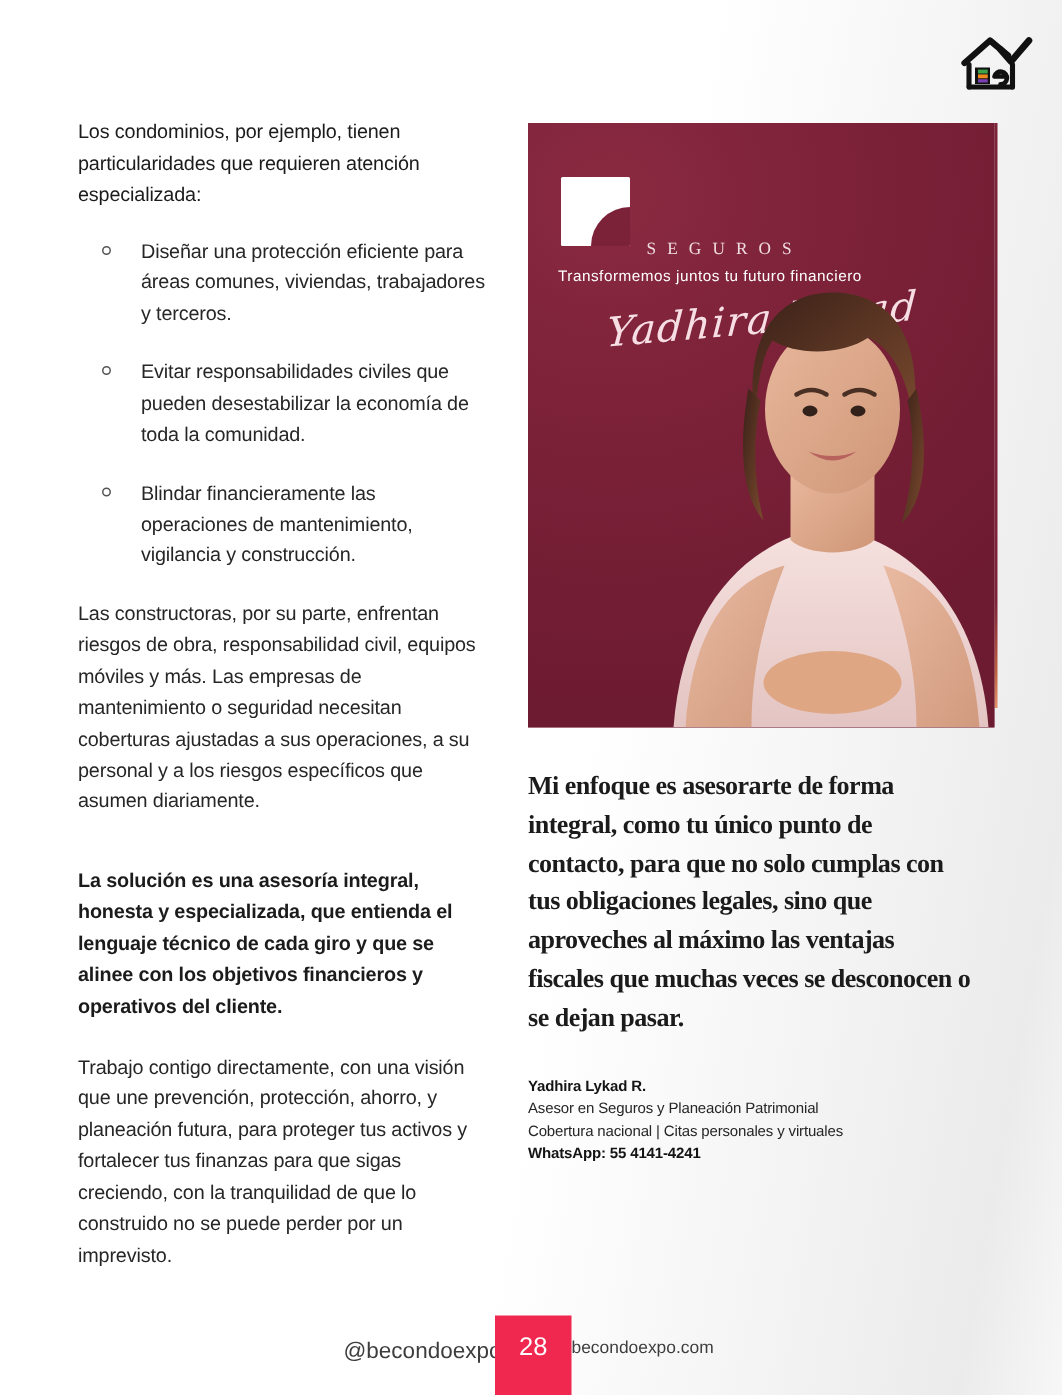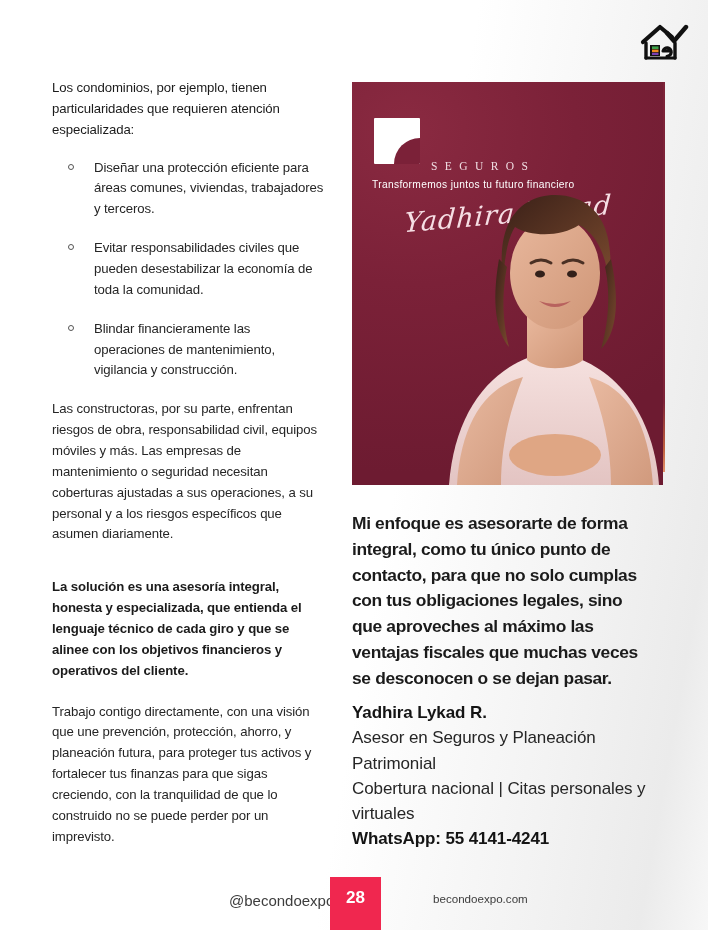--- a/index.html
+++ b/index.html
@@ -188,68 +188,68 @@
   .portrait svg { display: block; width: 100%; height: 100%; }
 
   .quote {
     margin-top: 26px;
     font-size: 17.4px;
     font-weight: 700;
     line-height: 1.48;
     color: #1b1b1b;
     letter-spacing: -0.35px;
     width: 297px;
+    font-family: Liberation Serif, serif;
   }
 
   .closing {
     margin-top: 22px;
     font-size: 12.6px;
     color: #262626;
     letter-spacing: -0.1px;
   }
 
   .contact {
-    margin-top: 9px;
-    font-size: 17px;
+    margin-top: 27px;
+    font-size: 10px;
     line-height: 1.48;
     color: #262626;
     letter-spacing: -0.1px;
   }
   .contact .b { font-weight: 700; color: #141414; }
 
   
   .footer-num {
     position: absolute;
     left: 330px;
     top: 877px;
     width: 51px;
     height: 53px;
     background: #f0274f;
     color: #ffffff;
     font-size: 17px;
-    font-weight: 700;
+    font-weight: 400;
     display: flex;
     align-items: center;
     justify-content: center;
     padding-bottom: 12px;
   }
   .footer-left {
     position: absolute;
     left: 229px;
     top: 892px;
     font-size: 15px;
     color: #3d3d3d;
   }
   .footer-right {
     position: absolute;
-    left: 405px;
+    left: 381px;
     top: 892px;
     font-size: 11.6px;
     color: #3d3d3d;
-    padding-left: 28px;
   }
 </style>
 </head>
 <body>
 
 <div class="page">
 
   <div class="logo">
     <svg viewBox="0 0 52 46" xmlns="http://www.w3.org/2000/svg">
       <g>

